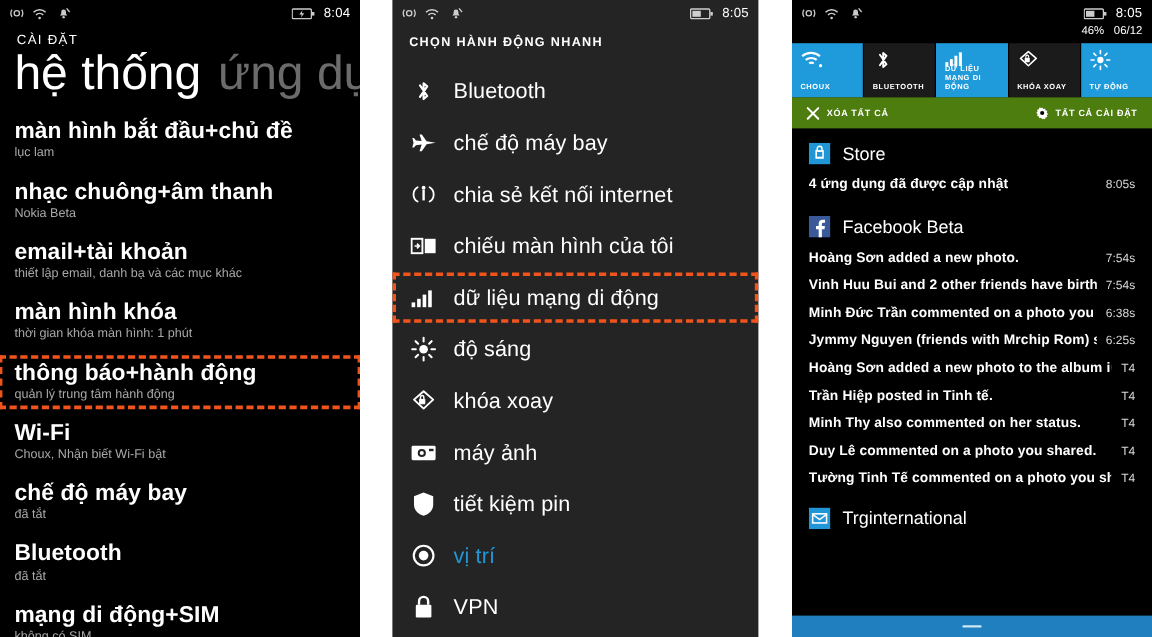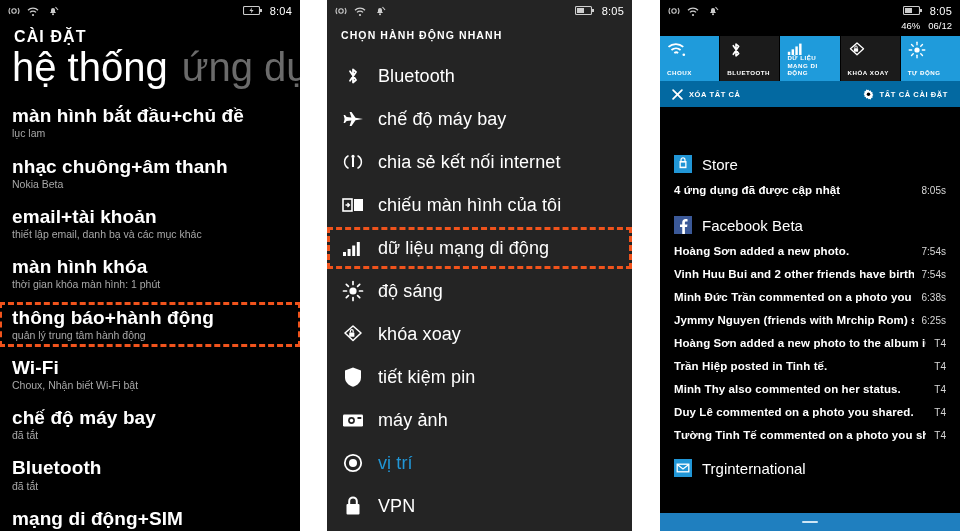--- a/index.html
+++ b/index.html
@@ -29,34 +29,34 @@
   
   .statusbar {
     position: relative;
     height: 22px;
     display: flex;
     align-items: center;
     padding: 0 8px;
     color: #ffffff;
   }
   .sb-left { display: flex; align-items: center; gap: 7px; }
-  .sb-right { margin-left: auto; display: flex; align-items: flex-start; gap: 7px; }
+  .sb-right { margin-left: auto; display: flex; align-items: flex-end; gap: 7px; }
   .sb-time { font-size: 11px; letter-spacing: .2px; }
   .sb-icon { display: inline-block; line-height: 0; opacity: .92; }
   .sb-sub {
     position: absolute;
     right: 8px; top: 20px;
     font-size: 9.5px; color: #ffffff;
     display: flex; gap: 8px;
   }
 
   
   .pivot-kicker {
-    font-size: 16px; letter-spacing: 1.1px;
-    color: #ffffff; font-weight: 700;
+    font-size: 11px; letter-spacing: 1.1px;
+    color: #ffffff; font-weight: 400;
     padding: 6px 14px 0 14px;
   }
   .pivot-titles {
     display: flex; align-items: baseline; gap: 14px;
     padding: 0 0 0 12px;
     white-space: nowrap;
     margin-top: -2px;
   }
   .pivot-title { font-size: 40px; font-weight: 300; line-height: 1.18; color: #ffffff; }
   .pivot-title.dim { color: #6b6b6b; }
@@ -126,28 +126,28 @@
   .tile-label {
     position: absolute; left: 7px; bottom: 4px; right: 3px;
     font-size: 6.2px; font-weight: 700; letter-spacing: .5px;
     color: #ffffff; line-height: 1.25;
     text-transform: uppercase;
   }
 
   .ac-actions {
     display: flex; align-items: center;
     height: 26px; padding: 0 12px;
-    background: #0369a1;
+    background: #4d7c0f;
   }
   .ac-act { display: flex; align-items: center; gap: 6px; color: #ffffff; }
   .ac-act.right { margin-left: auto; }
   .ac-act-label { font-size: 7.5px; font-weight: 700; letter-spacing: .6px; text-transform: uppercase; }
 
   .ac-groups { padding-top: 8px; }
-  .ac-group { margin-bottom: 2px; margin-top: 36px; }
+  .ac-group { margin-bottom: 2px; }
   .ac-group-head {
     display: flex; align-items: center; gap: 10px;
     padding: 4px 14px 6px 14px;
   }
   .ac-app-icon {
     width: 18px; height: 18px; flex: 0 0 18px;
     display: flex; align-items: center; justify-content: center;
     line-height: 0;
   }
   .ac-app-name { font-size: 15px; font-weight: 300; color: #ffffff; }
@@ -386,37 +386,37 @@
               <path d="M3 9 L11 2 L19 9 L11 16.5 Z" fill="none" stroke="#fff" stroke-width="1.6" stroke-linejoin="round"></path>
               <rect x="7.2" y="8.4" width="5.2" height="4.4" rx="0.6" fill="#fff"></rect>
               <path d="M8.4 8.4 v-1.4 a1.4 1.4 0 0 1 2.8 0 v1.4" fill="none" stroke="#fff" stroke-width="1.2"></path>
             </svg>
         </span>
         <span class="qrow-label">khóa xoay</span>
       </div>
 
       <div class="qrow">
         <span class="qrow-icon">
-          <svg width="20" height="22" viewBox="0 0 20 22">
-              <path d="M10 1.5 L18 4.5 v7 c0 5-4 8.2-8 9.3 C6 19.7 2 16.5 2 11.5 v-7 Z" fill="#fff"></path>
-            </svg>
-        </span>
-        <span class="qrow-label">tiết kiệm pin</span>
-      </div>
-
-      <div class="qrow">
-        <span class="qrow-icon">
           <svg width="22" height="18" viewBox="0 0 22 18">
               <rect x="1" y="3.5" width="20" height="12" rx="1.2" fill="#fff"></rect>
               <circle cx="9.5" cy="9.5" r="3.4" fill="#242424"></circle>
               <circle cx="9.5" cy="9.5" r="1.7" fill="#fff"></circle>
               <rect x="15.5" y="6" width="3.8" height="2" fill="#242424"></rect>
             </svg>
         </span>
         <span class="qrow-label">máy ảnh</span>
+      </div>
+
+      <div class="qrow">
+        <span class="qrow-icon">
+          <svg width="20" height="22" viewBox="0 0 20 22">
+              <path d="M10 1.5 L18 4.5 v7 c0 5-4 8.2-8 9.3 C6 19.7 2 16.5 2 11.5 v-7 Z" fill="#fff"></path>
+            </svg>
+        </span>
+        <span class="qrow-label">tiết kiệm pin</span>
       </div>
 
       <div class="qrow">
         <span class="qrow-icon">
           <svg width="22" height="22" viewBox="0 0 22 22">
               <circle cx="11" cy="11" r="8.2" fill="none" stroke="#fff" stroke-width="1.8"></circle>
               <circle cx="11" cy="11" r="4" fill="#fff"></circle>
             </svg>
         </span>
         <span class="qrow-label accent">vị trí</span>

